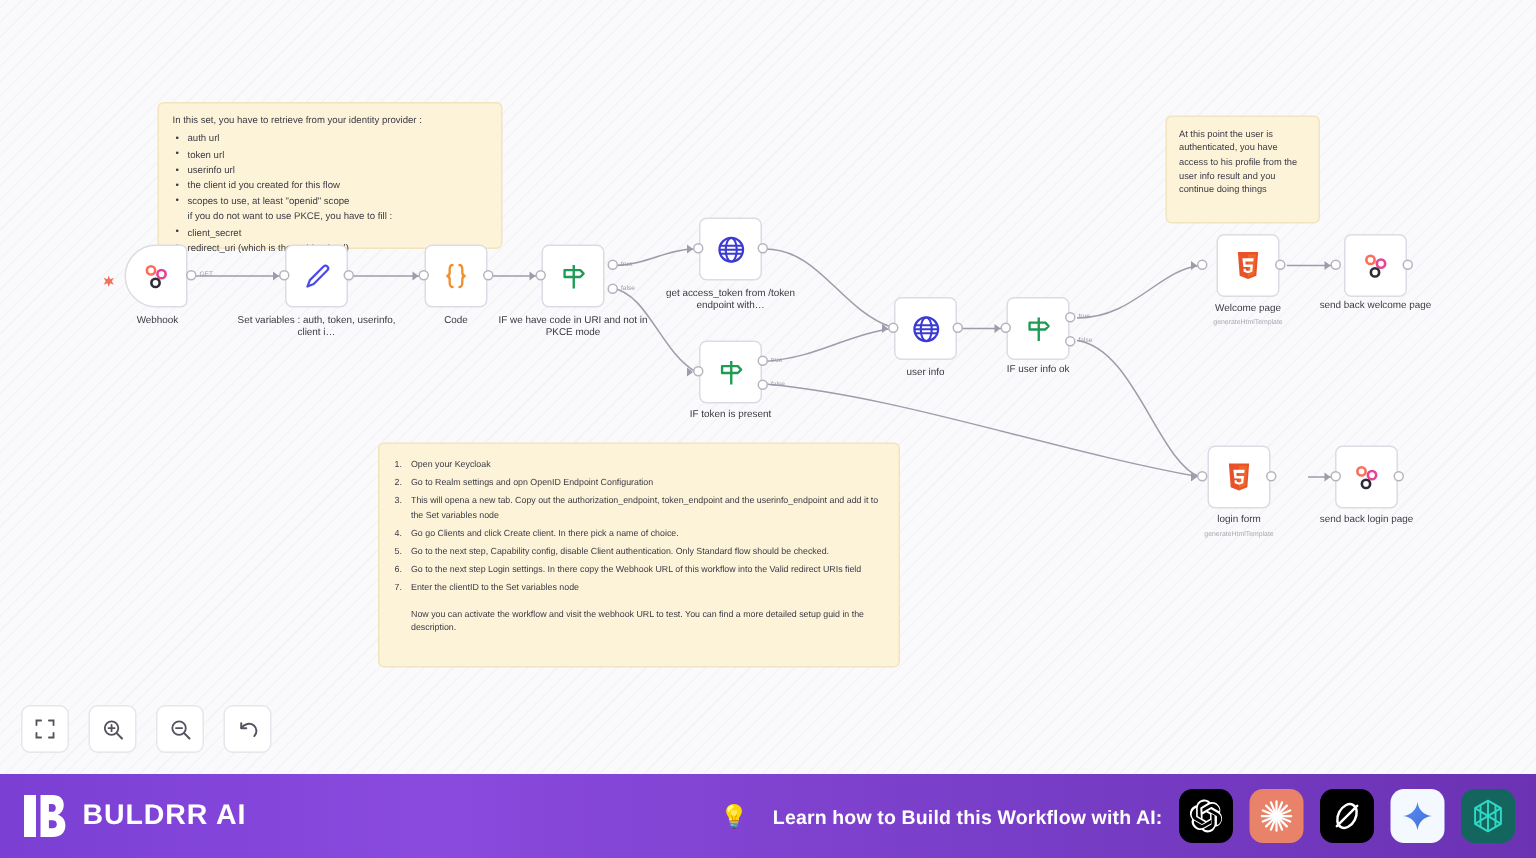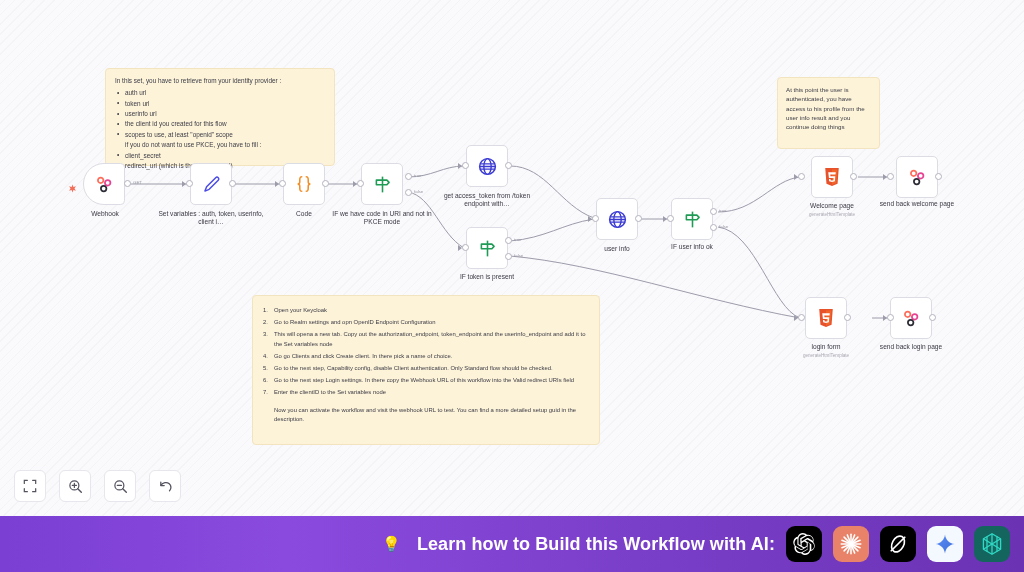--- a/index.html
+++ b/index.html
@@ -151,21 +151,21 @@
     z-index: 10;
   }
   .brand { display: flex; align-items: center; margin-left: 16px; }
   .brand-name {
     color: #fff; font-size: 19px; font-weight: bold; letter-spacing: .6px; margin-left: 9px;
   }
   .footer-right {
     position: absolute; right: 14px; top: 0; height: 56px;
     display: flex; align-items: center; gap: 11px;
   }
-  .cta-text { color: #fff; font-size: 18px; font-weight: bold; letter-spacing: .1px; }
+  .cta-text { color: #fff; font-size: 13px; font-weight: bold; letter-spacing: .1px; }
   .bulb { font-size: 15px; margin-right: 5px; }
   .ai-logo {
     width: 36px; height: 36px; border-radius: 9px;
     display: flex; align-items: center; justify-content: center;
     flex: 0 0 36px;
   }
   .ai-openai { background: #000; }
   .ai-claude { background: #e8836a; }
   .ai-grok   { background: #000; }
   .ai-gemini { background: #f4f8ff; }
@@ -425,20 +425,27 @@
     <svg width="15" height="15" viewBox="0 0 16 16">
       <path d="M3,7 L3,3.4 M3,7 L6.6,7" fill="none" stroke="#53535f" stroke-width="1.4" stroke-linecap="round"></path>
       <path d="M3.2,6.6 C5.2,3.6 9.4,2.9 12,5 C14.3,6.9 14.4,10.4 12.3,12.5" fill="none" stroke="#53535f" stroke-width="1.4" stroke-linecap="round"></path>
     </svg>
   </div>
 
 </div>
 
 <div id="footer">
 
+  <div class="brand">
+    <svg width="30" height="32" viewBox="0 0 30 32">
+      <rect x="0" y="2" width="8" height="28" fill="#ffffff"></rect>
+      <path d="M11,2 L19,2 C24,2 26.5,4.6 26.5,8.6 C26.5,11.8 24.8,14.2 22.4,15.2 C25.6,16 27.6,18.6 27.6,22.4 C27.6,27.2 24.4,30 19,30 L11,30 Z M16.6,8 L16.6,13.2 L18.6,13.2 C20.3,13.2 21.2,12.2 21.2,10.6 C21.2,9 20.3,8 18.6,8 Z M16.6,18.8 L16.6,24.2 L19,24.2 C20.8,24.2 21.9,23.1 21.9,21.5 C21.9,19.9 20.8,18.8 19,18.8 Z" fill="#ffffff"></path>
+    </svg>
+    <span class="brand-name">BULDRR AI</span>
+  </div>
 
   <div class="footer-right">
     <span class="bulb">💡</span>
     <span class="cta-text">Learn how to Build this Workflow with AI:</span>
 
     <div class="ai-logo ai-openai">
       <svg width="24" height="24" viewBox="0 0 24 24">
         <path d="M21.3,9.9 C21.8,8.4 21.6,6.8 20.8,5.5 C19.6,3.4 17.2,2.3 14.9,2.8 C13.9,1.7 12.4,1 10.9,1 C8.5,1 6.4,2.5 5.7,4.8 C4.1,5.1 2.8,6.1 2,7.5 C0.8,9.6 1.1,12.2 2.7,14.1 C2.2,15.6 2.4,17.2 3.2,18.5 C4.4,20.6 6.8,21.7 9.1,21.2 C10.1,22.3 11.6,23 13.1,23 C15.5,23 17.6,21.5 18.3,19.2 C19.9,18.9 21.2,17.9 22,16.5 C23.2,14.4 22.9,11.8 21.3,9.9 Z M13.1,21.5 C12.2,21.5 11.3,21.2 10.5,20.6 L10.7,20.5 L15.3,17.8 C15.6,17.7 15.7,17.4 15.7,17.1 L15.7,10.6 L17.7,11.7 C17.7,11.8 17.7,11.8 17.7,11.8 L17.7,17.3 C17.7,19.6 15.5,21.5 13.1,21.5 Z M4.5,17.8 C4,17 3.8,16 4.1,15.1 L4.3,15.2 L8.9,17.9 C9.2,18 9.5,18 9.8,17.9 L15.4,14.6 L15.4,16.9 C15.4,17 15.4,17 15.3,17 L10.6,19.7 C8.6,20.9 5.9,20 4.5,17.8 Z M3.3,8.3 C3.8,7.5 4.5,6.9 5.4,6.6 L5.4,12.2 C5.4,12.5 5.5,12.8 5.8,12.9 L11.4,16.2 L9.4,17.3 C9.3,17.4 9.3,17.4 9.2,17.3 L4.6,14.6 C2.5,13.4 1.8,10.6 3.3,8.3 Z M18.9,11.9 L13.3,8.6 L15.3,7.5 C15.3,7.4 15.4,7.4 15.4,7.5 L20,10.2 C22.1,11.4 22.8,14.2 21.5,16.3 C21,17.1 20.2,17.7 19.3,18 L19.3,12.4 C19.3,12.2 19.2,12 18.9,11.9 Z M20.9,8.9 L20.7,8.8 L16.1,6.1 C15.8,6 15.5,6 15.2,6.1 L9.6,9.4 L9.6,7.1 C9.6,7 9.6,7 9.7,7 L14.3,4.3 C16.4,3.1 19.1,4 20.3,6.1 C20.9,7 21.1,8 20.9,8.9 Z M8.6,13.3 L6.6,12.2 C6.5,12.2 6.5,12.1 6.5,12.1 L6.5,6.7 C6.5,4.3 8.5,2.4 10.9,2.4 C11.8,2.4 12.7,2.7 13.4,3.3 L13.2,3.4 L8.6,6.1 C8.3,6.2 8.2,6.5 8.2,6.8 L8.6,13.3 Z M9.7,11 L12.2,9.5 L14.7,11 L14.7,13.9 L12.2,15.3 L9.7,13.9 Z" fill="#fff"></path>
       </svg>
     </div>

